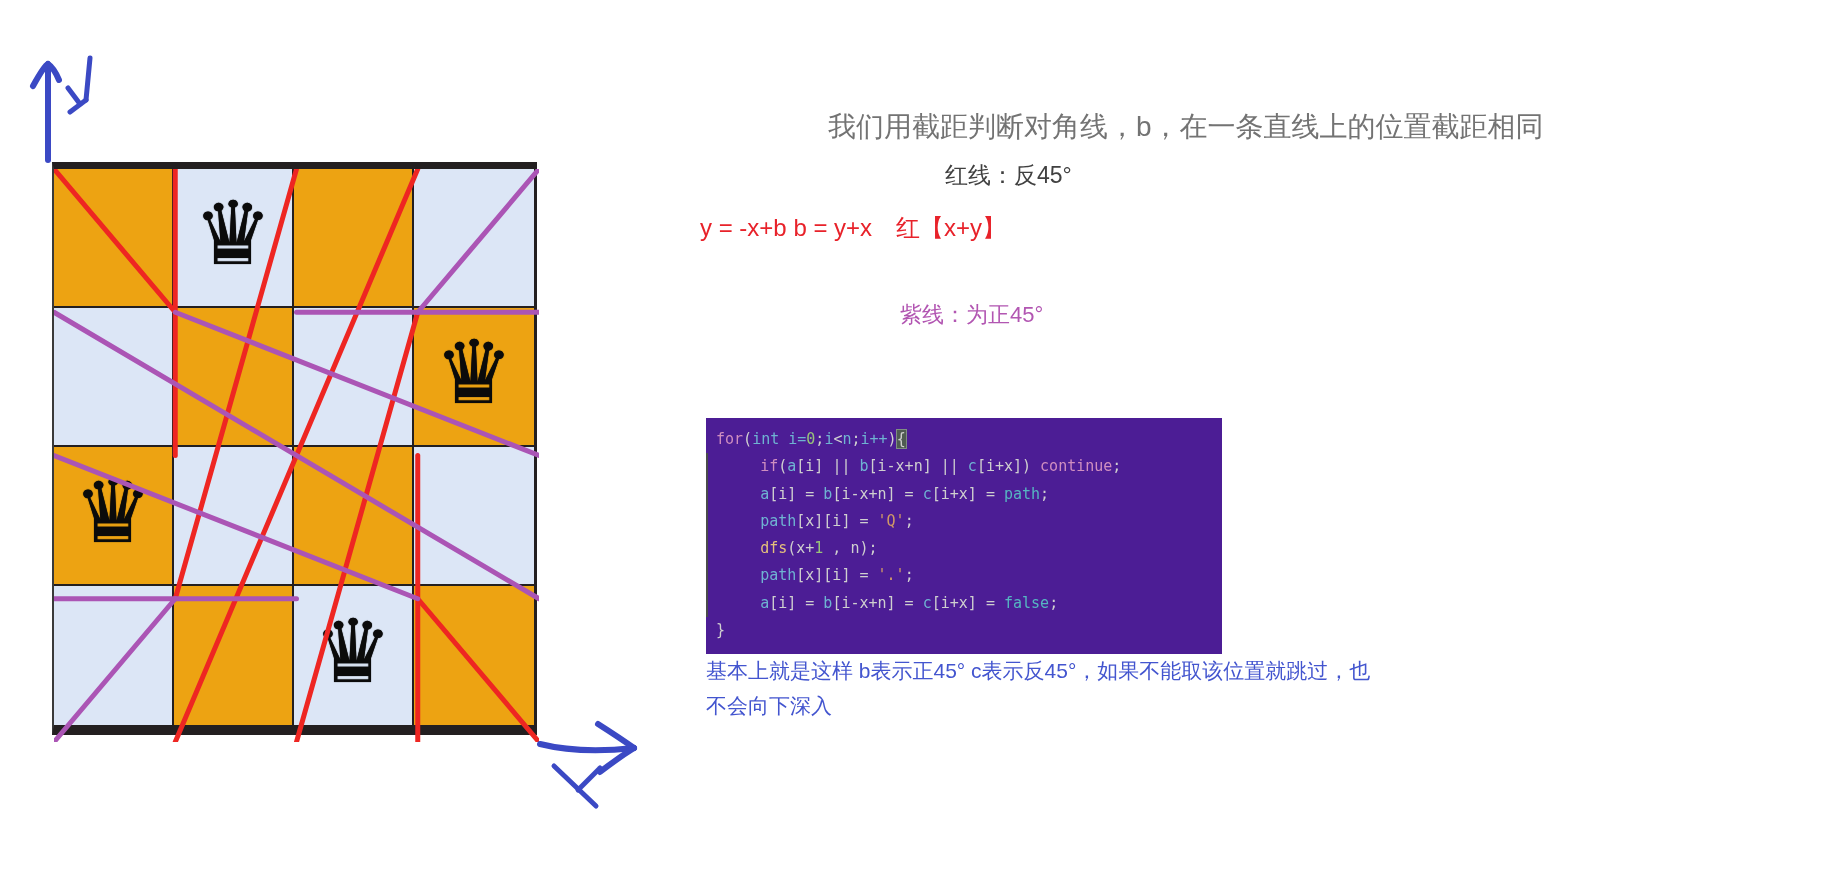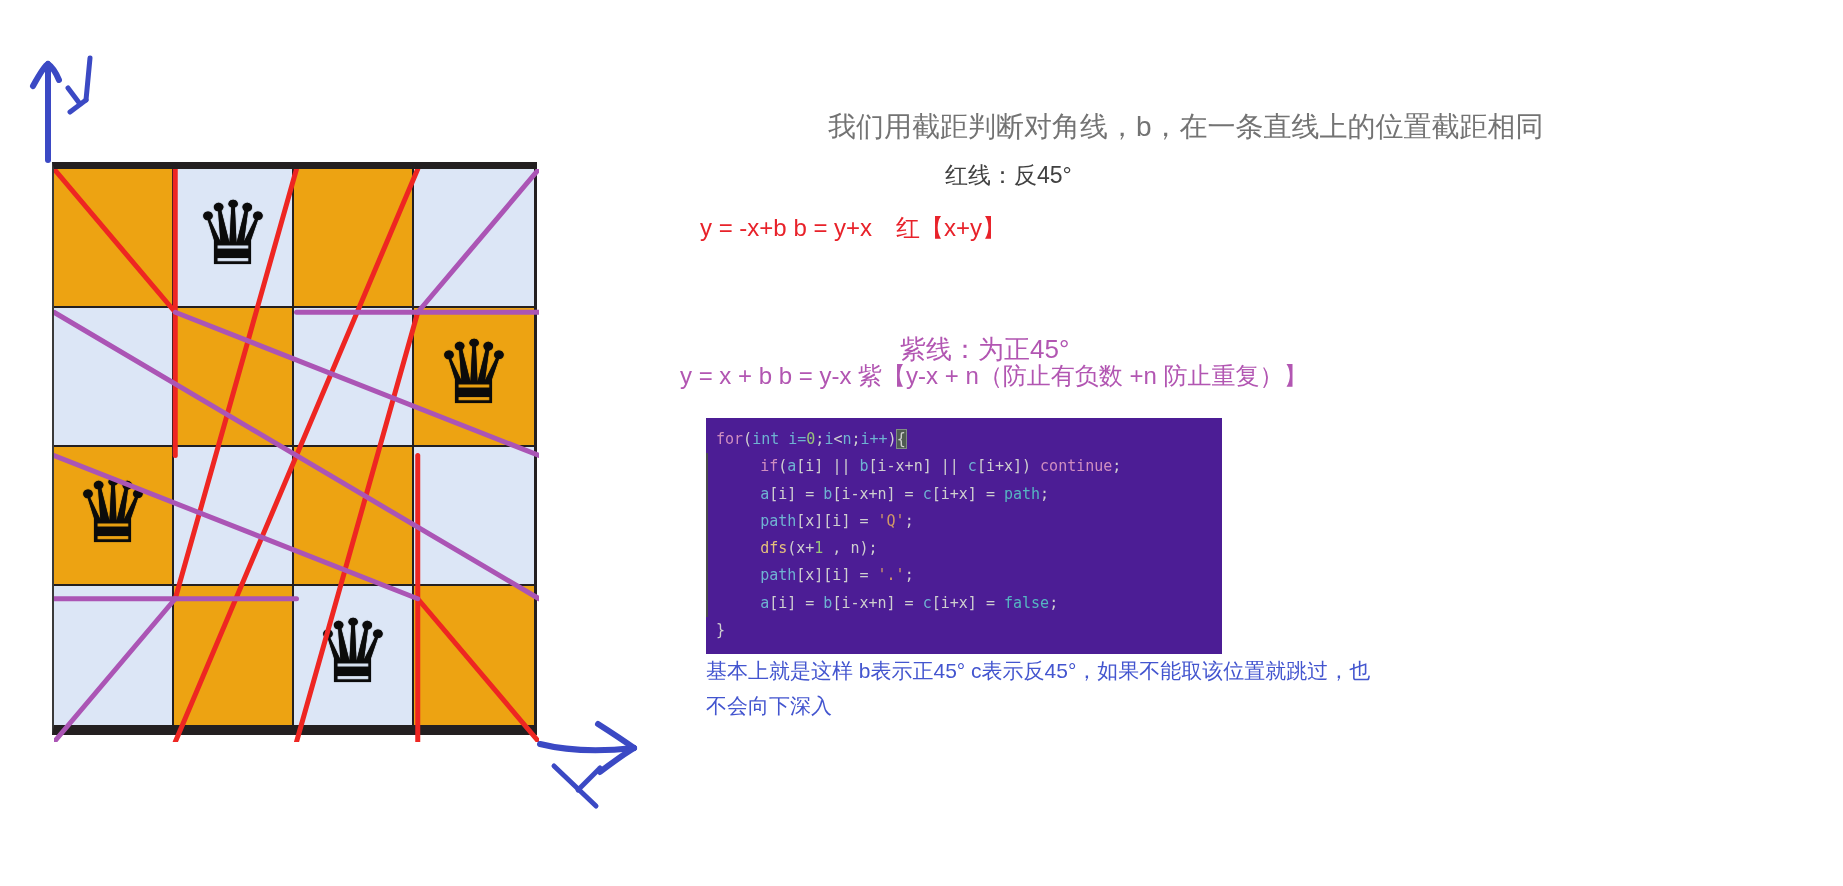--- a/index.html
+++ b/index.html
@@ -111,23 +111,22 @@
   }
   #note-red-formula {
     left: 0px;
     top: 212px;
     font-size: 24px;
     color: #e8222a;
   }
   #note-purple-title {
     left: 200px;
     top: 300px;
-    font-size: 26px;
+    font-size: 22px;
     color: #b256b2;
-    margin-top: 32px;
   }
   #note-purple-formula {
     left: -20px;
     top: 360px;
     font-size: 24px;
     color: #b256b2;
   }
 
   
   #code-block {
@@ -248,21 +247,20 @@
 <div id="notes">
 
   <div class="note" id="note-heading">我们用截距判断对角线，b，在一条直线上的位置截距相同</div>
 
   <div class="note" id="note-red-title">红线：反45°</div>
 
   <div class="note" id="note-red-formula">y = -x+b  b = y+x　红【x+y】</div>
 
   <div class="note" id="note-purple-title">紫线：为正45°</div>
 
-  <div class="note" id="note-purple-formula">y = x + b  b = y-x  紫【y-x + n（防止有负数 +n 防止重复）】</div>
 
   <div id="code-block">
       <div class="code-line"><span class="tok-kw">for</span><span class="tok-punct">(</span><span class="tok-type">int</span><span class="tok-var"> i=</span><span class="tok-num">0</span><span class="tok-punct">;</span><span class="tok-var">i</span><span class="tok-punct">&lt;</span><span class="tok-var">n</span><span class="tok-punct">;</span><span class="tok-var">i++</span><span class="tok-punct">)</span><span class="tok-plain cursor-brace">{</span></div>
       <div class="code-line indented"><span>    </span><span class="tok-kw">if</span><span class="tok-punct">(</span><span class="tok-var">a</span><span class="tok-plain">[i] </span><span class="tok-punct">|| </span><span class="tok-var">b</span><span class="tok-plain">[i-x+n] </span><span class="tok-punct">|| </span><span class="tok-var">c</span><span class="tok-plain">[i+x]) </span><span class="tok-kw">continue</span><span class="tok-punct">;</span></div>
       <div class="code-line indented"><span>    </span><span class="tok-var">a</span><span class="tok-plain">[i] = </span><span class="tok-var">b</span><span class="tok-plain">[i-x+n] = </span><span class="tok-var">c</span><span class="tok-plain">[i+x] = </span><span class="tok-bool">path</span><span class="tok-punct">;</span></div>
       <div class="code-line indented"><span>    </span><span class="tok-var">path</span><span class="tok-plain">[x][i] = </span><span class="tok-str">'Q'</span><span class="tok-punct">;</span></div>
       <div class="code-line indented"><span>    </span><span class="tok-fn">dfs</span><span class="tok-plain">(x+</span><span class="tok-num">1</span><span class="tok-plain"> , n);</span></div>
       <div class="code-line indented"><span>    </span><span class="tok-var">path</span><span class="tok-plain">[x][i] = </span><span class="tok-str">'.'</span><span class="tok-punct">;</span></div>
       <div class="code-line indented"><span>    </span><span class="tok-var">a</span><span class="tok-plain">[i] = </span><span class="tok-var">b</span><span class="tok-plain">[i-x+n] = </span><span class="tok-var">c</span><span class="tok-plain">[i+x] = </span><span class="tok-bool">false</span><span class="tok-punct">;</span></div>
       <div class="code-line"><span class="tok-punct">}</span></div>

